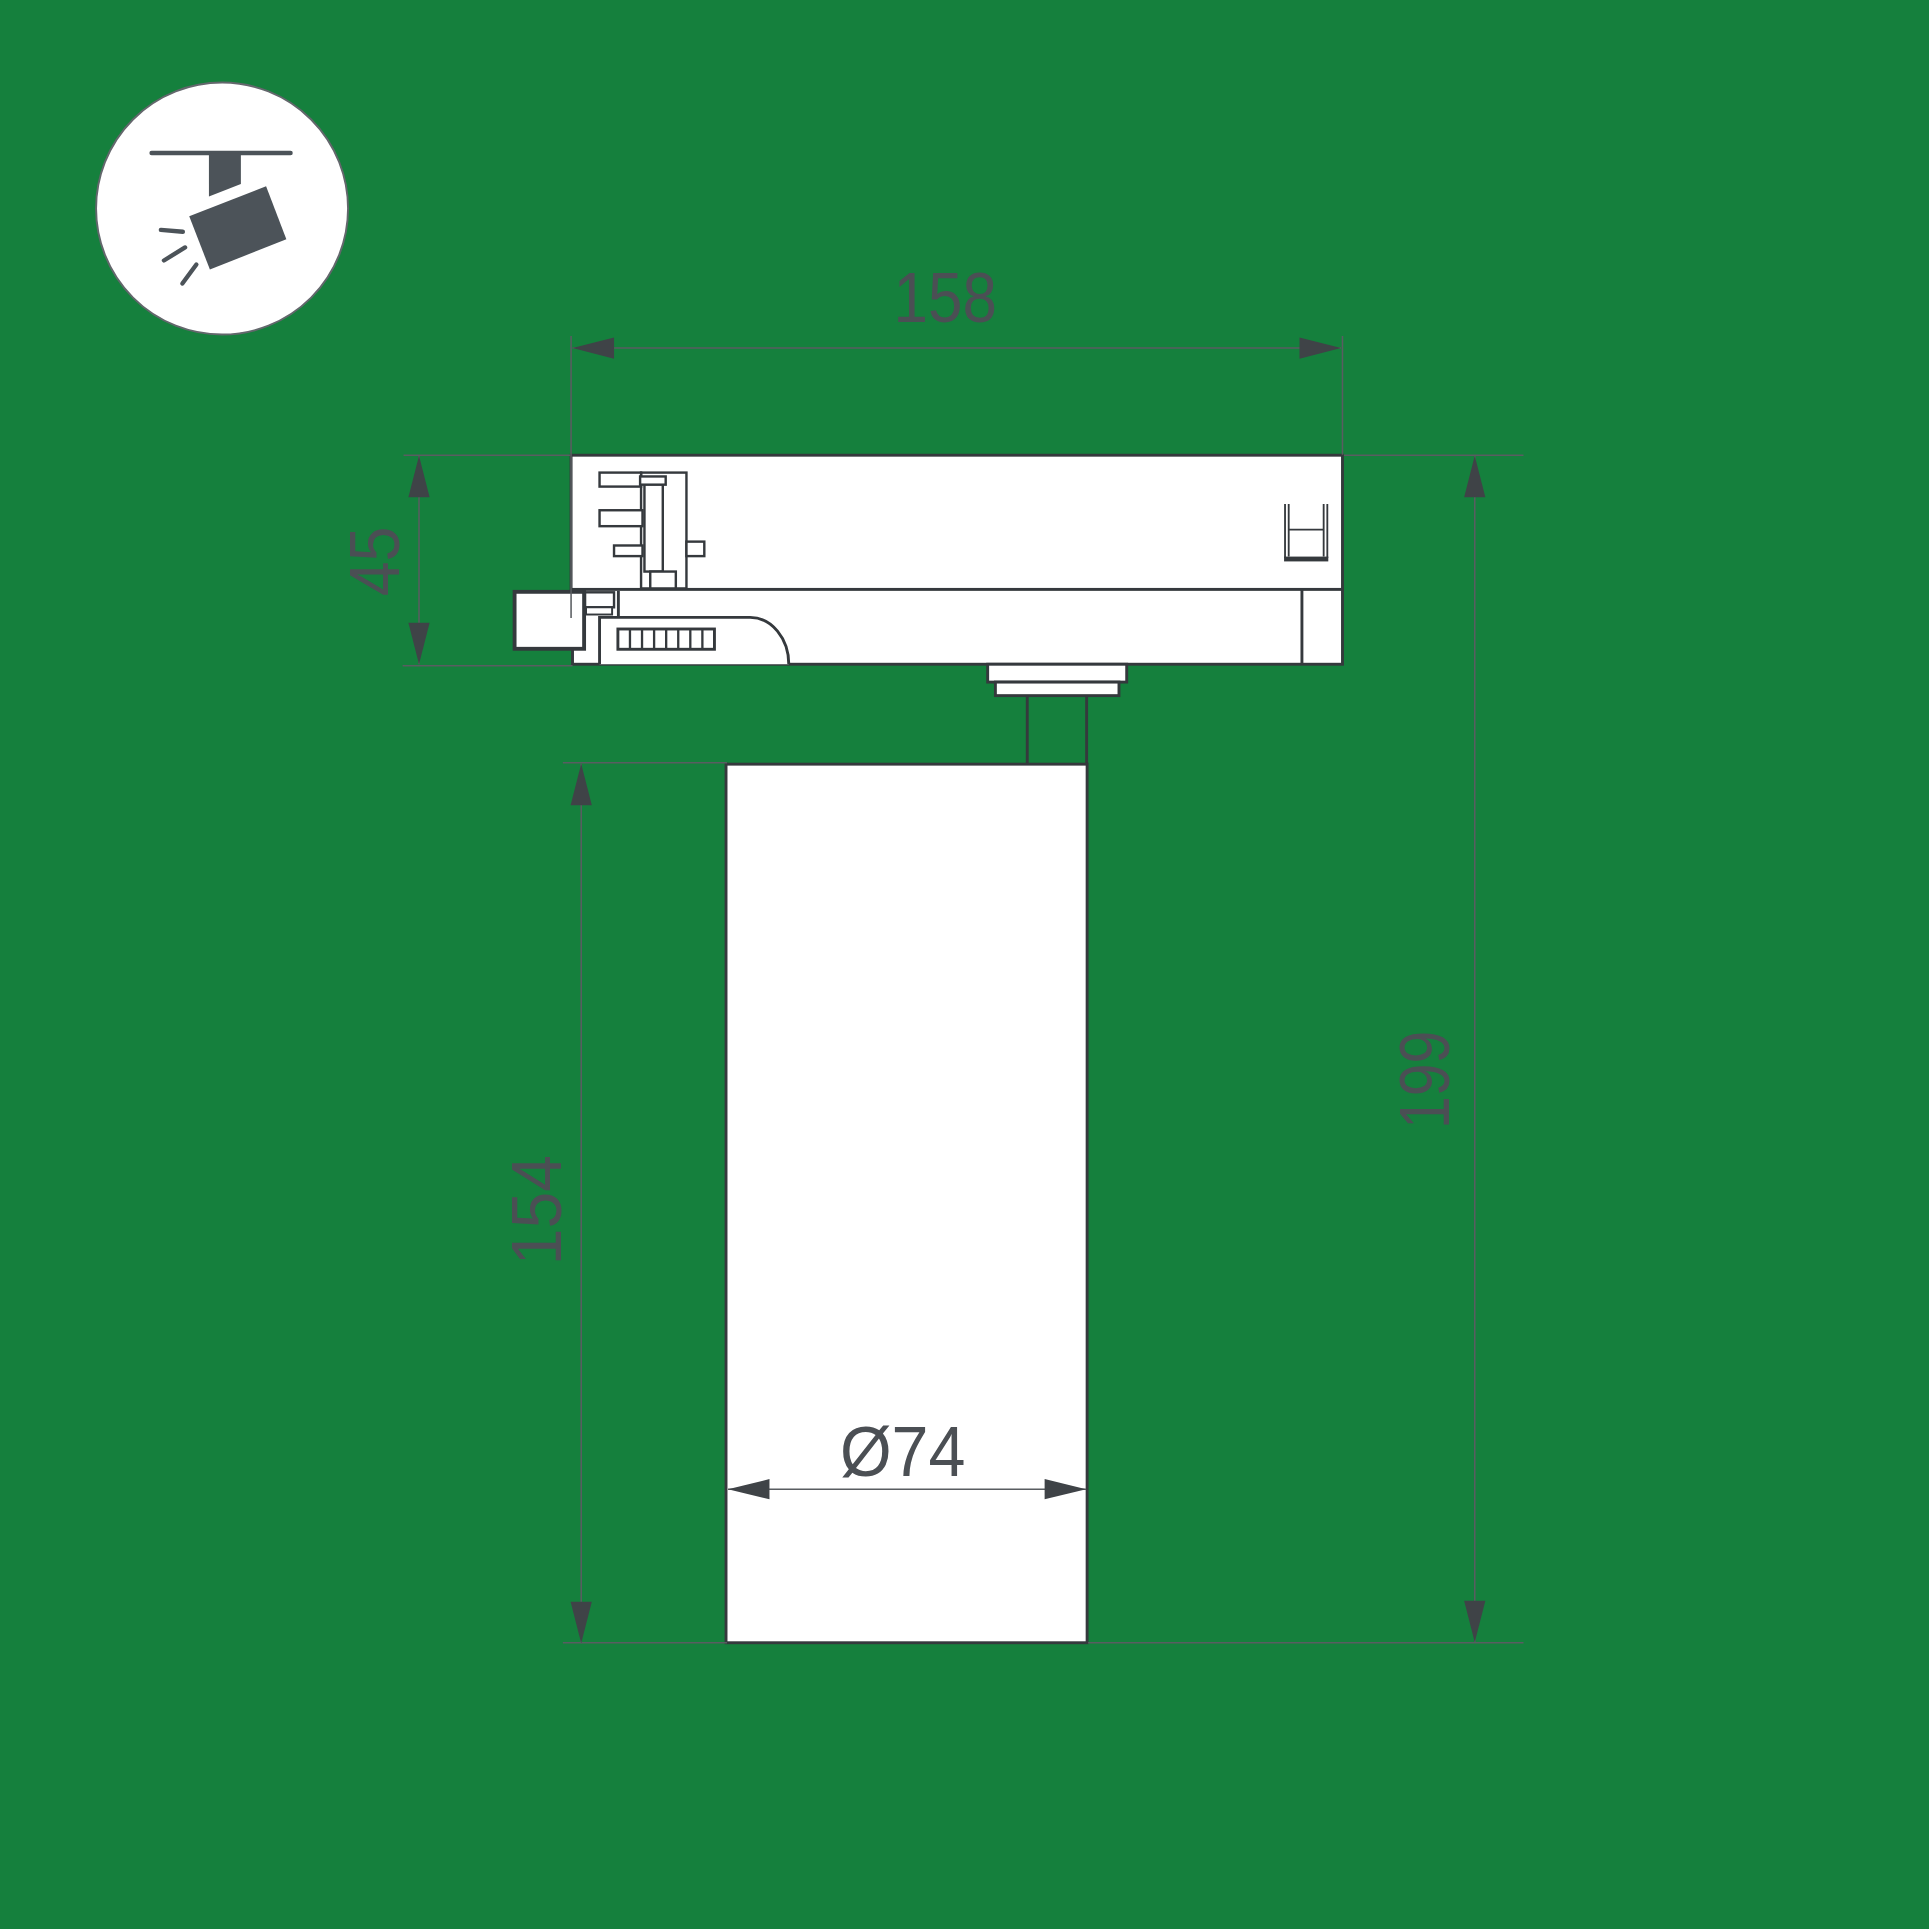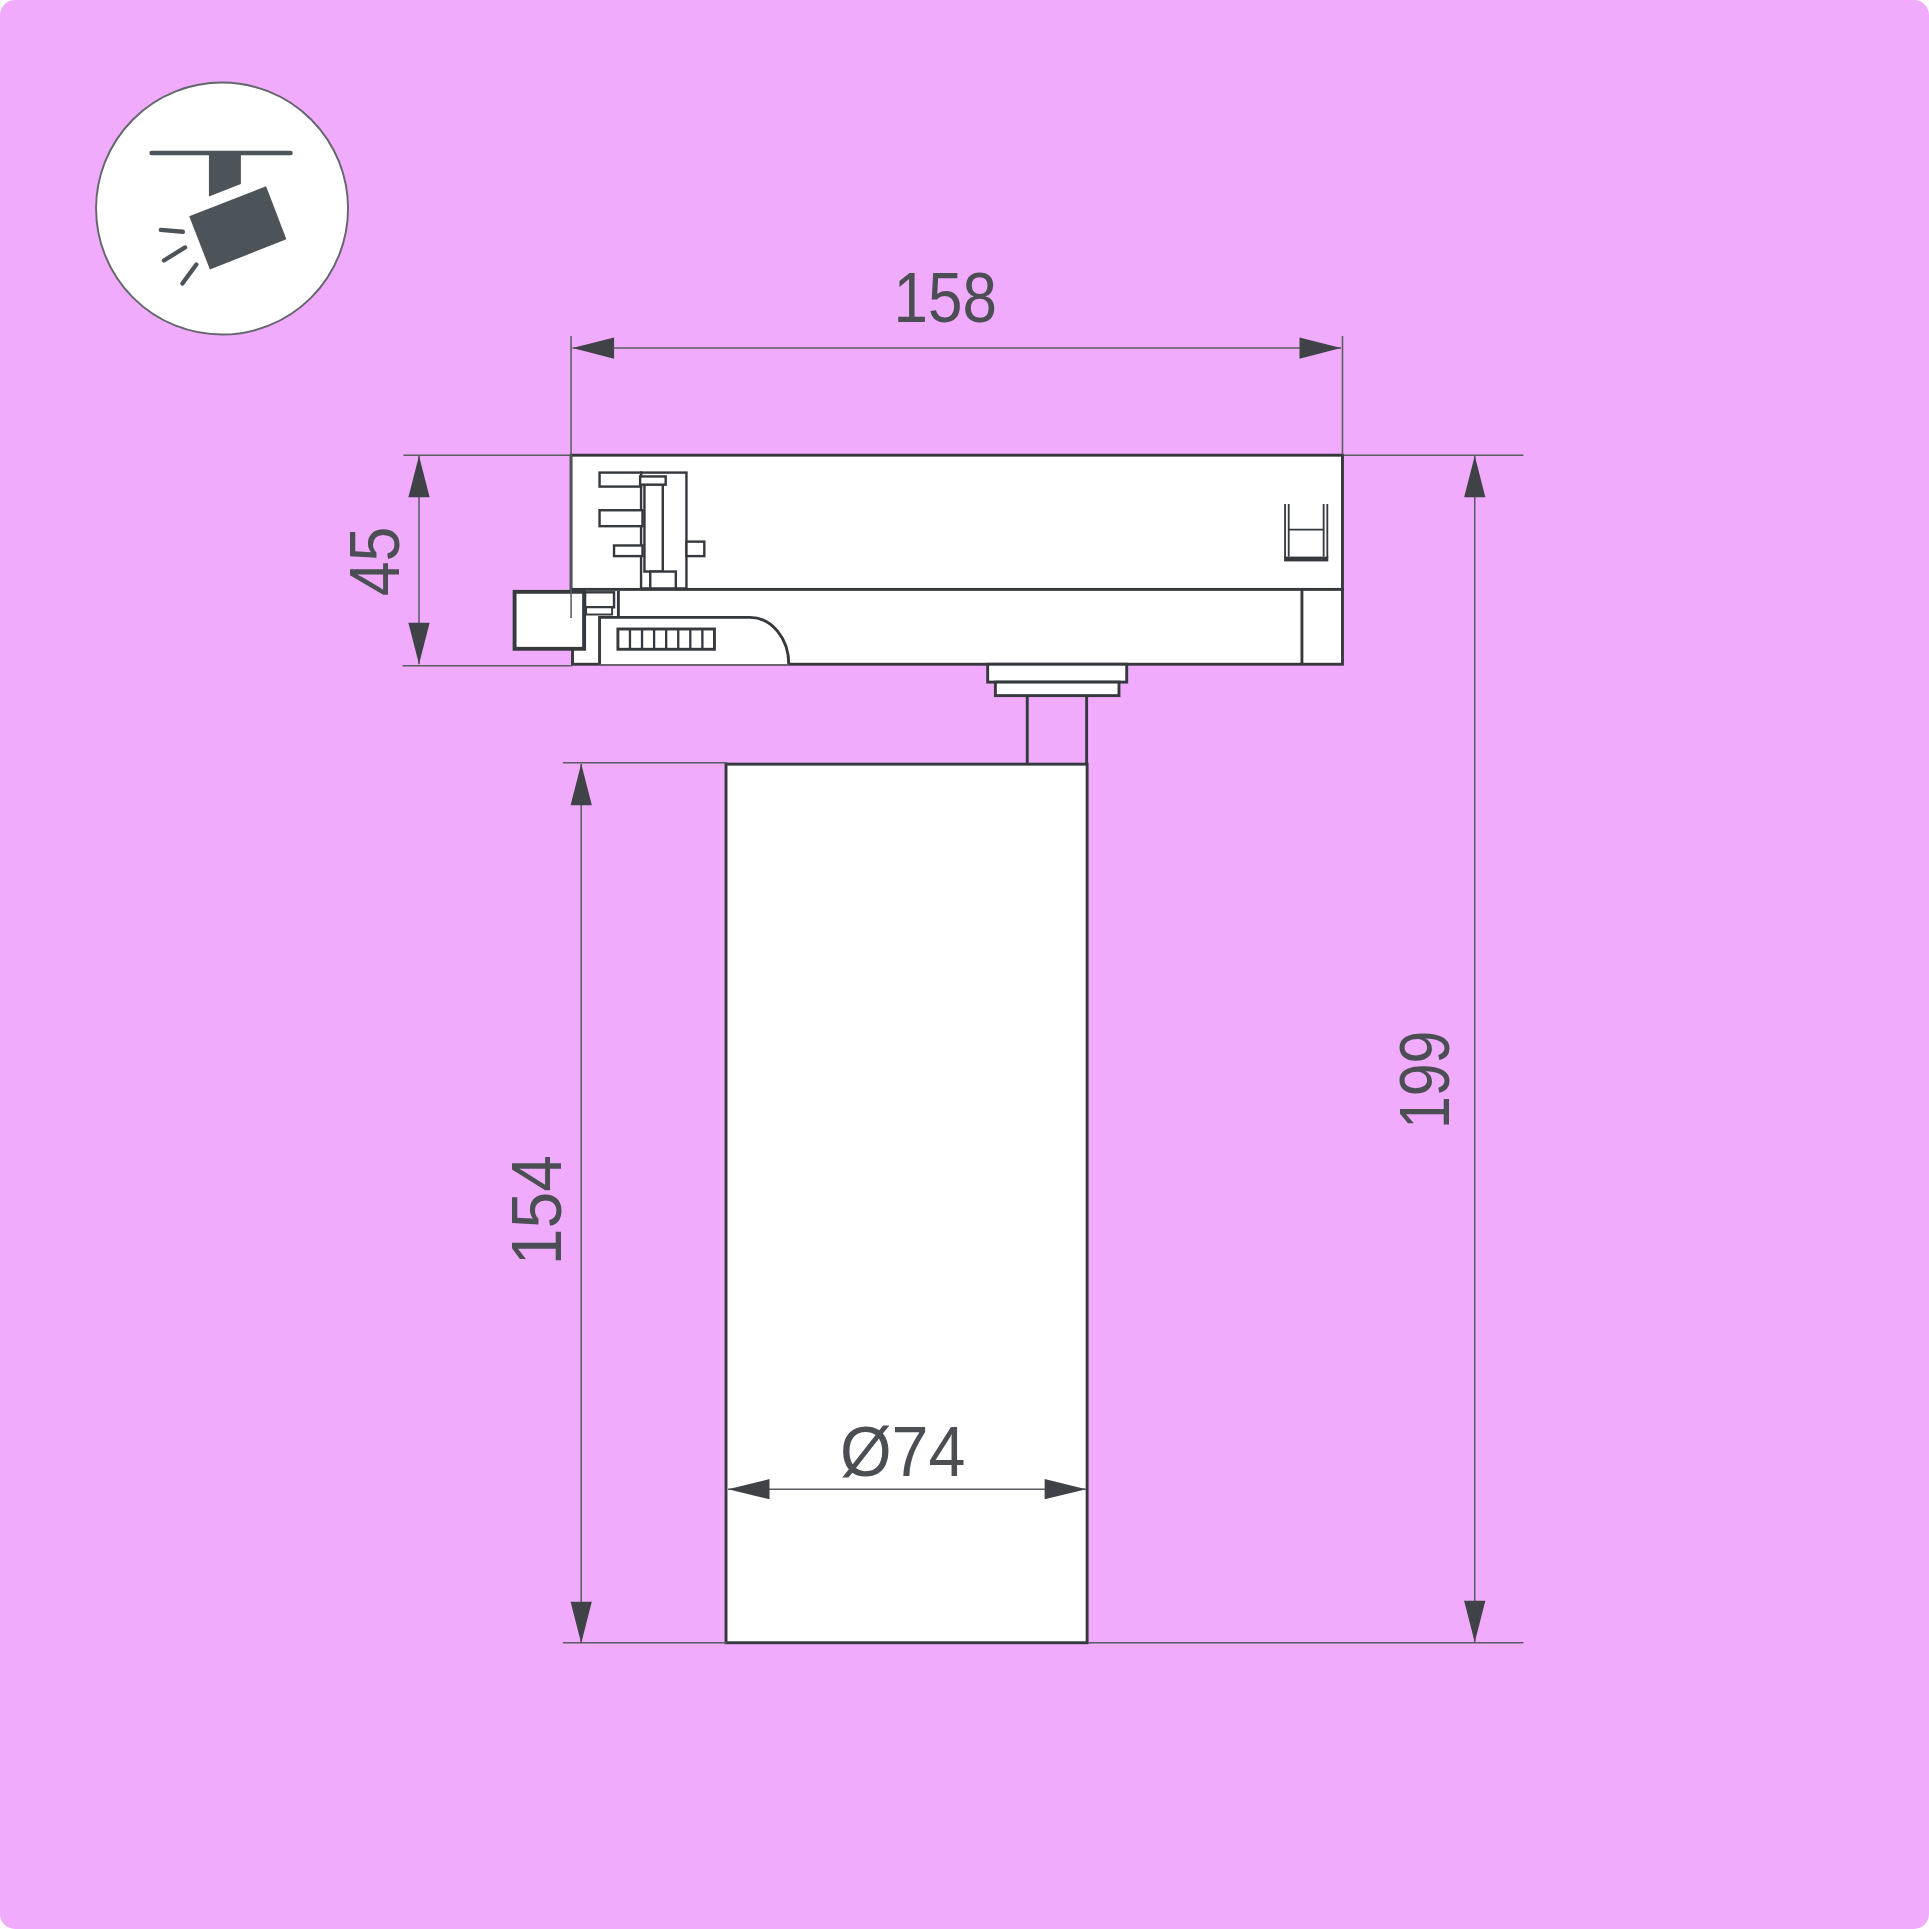--- a/index.html
+++ b/index.html
@@ -1,16 +1,16 @@
 <!DOCTYPE html>
 <html><head>
 <meta charset="utf-8">
 <style>
   html,body{margin:0;padding:0;background:#ffffff;}
-  .page{position:relative;width:1929px;height:1929px;background:#f0abfc;overflow:hidden;border-radius:15px;}
+  .page{position:relative;width:1929px;height:1929px;background:#15803d;overflow:hidden;}
   svg{display:block;}
   text{font-family:"Liberation Sans",sans-serif;fill:#4b4f54;}
 </style>
 </head>
 <body>
 <div class="page">
 <svg width="1929" height="1929" viewBox="0 0 1998 1998">
 
   <circle cx="230" cy="216" r="130.5" fill="#ffffff" stroke="#63676c" stroke-width="2"></circle>
 

